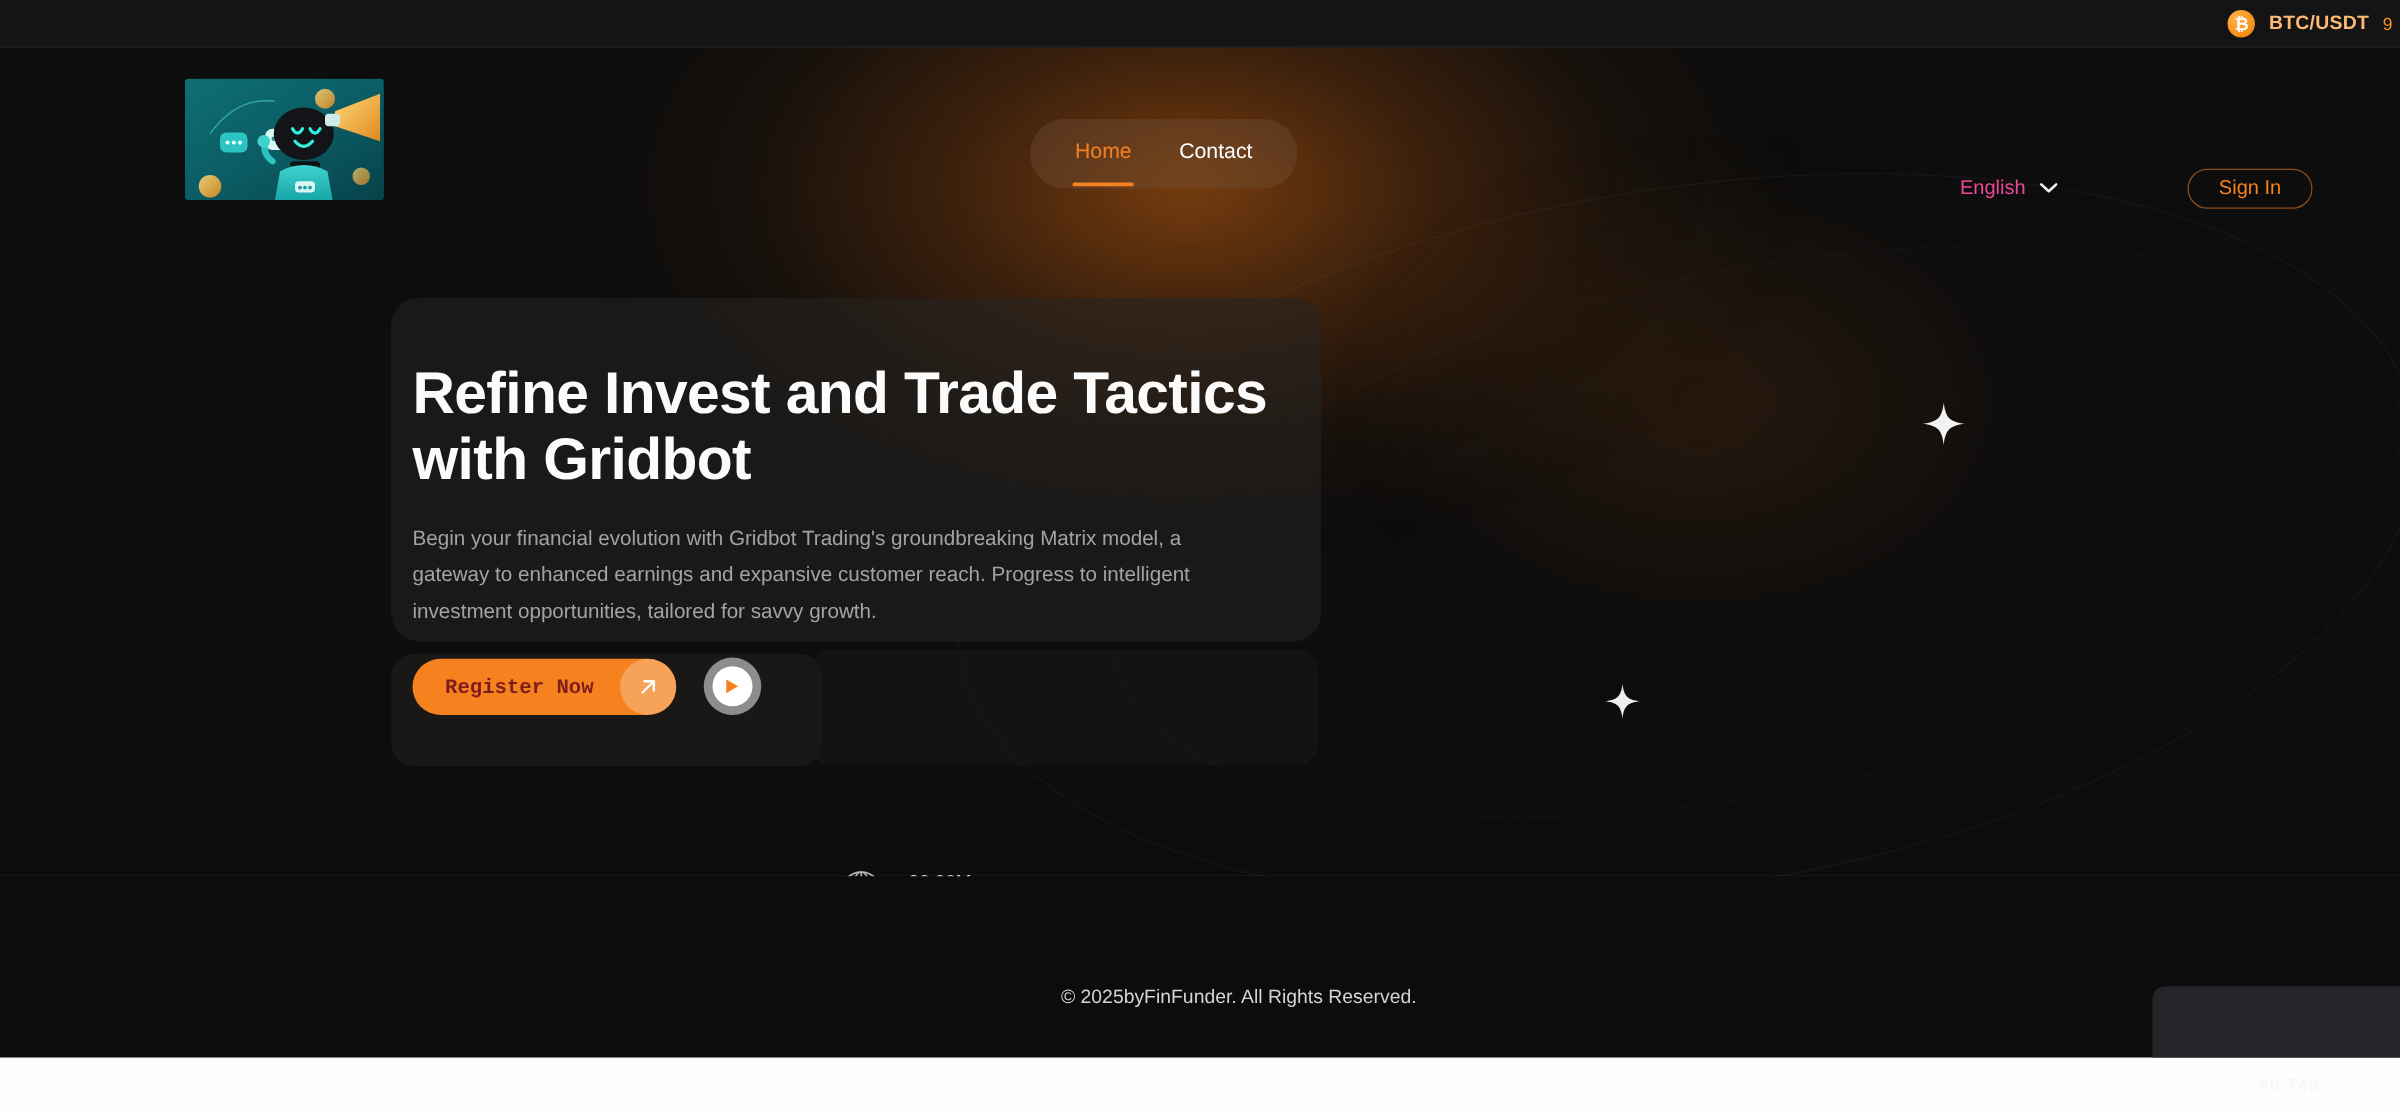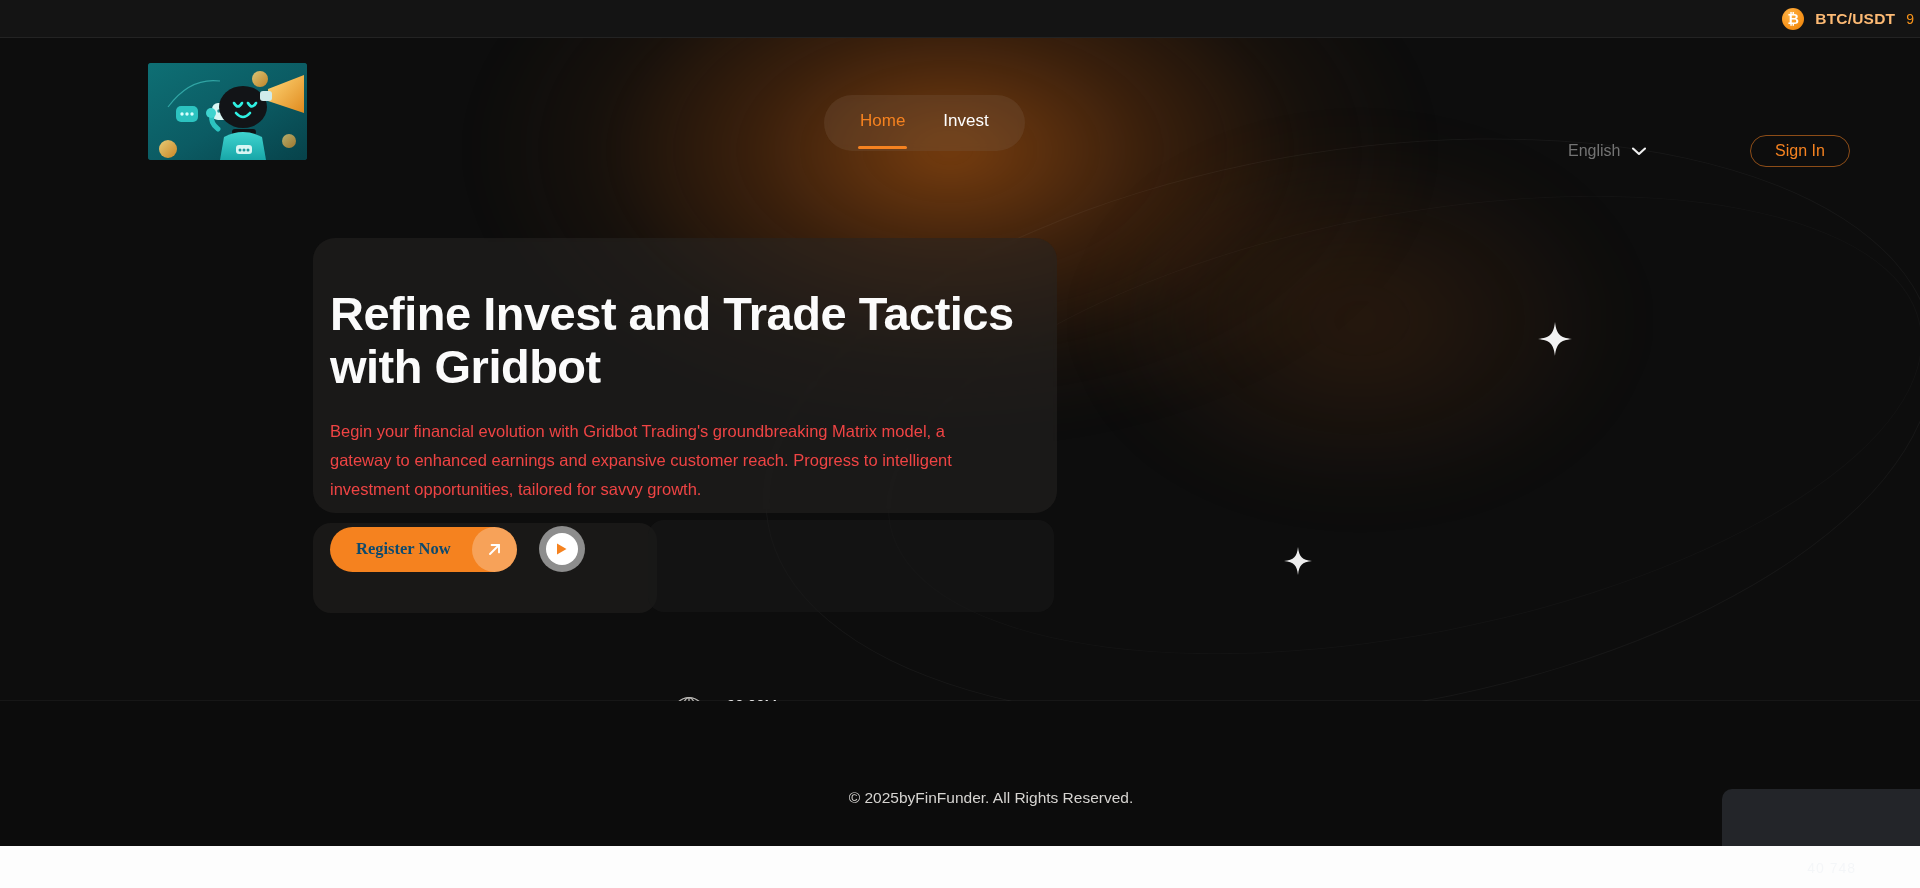--- a/index.html
+++ b/index.html
@@ -89,21 +89,21 @@
   .nav-link.active::after{
     content:""; position:absolute; left:0; right:0; bottom:-8px;
     height:3px; background:#f58220; border-radius:2px;
   }
 
   .lang-select{
     position:absolute; left:1568px; top:104px;
     display:flex; align-items:center; gap:12px;
     cursor:pointer;
   }
-  .lang-label{ font-size:16px; color:#737373; }
+  .lang-label{ font-size:16px; color:#ec4899; }
   .chev{ display:block; }
 
   .signin-btn{
     position:absolute; left:1750px; top:97px;
     width:100px; height:32px;
     border:1px solid rgba(245,130,32,.55);
     border-radius:21px;
     background:transparent;
     color:#f58220; font-size:16px;
     font-family:"Liberation Sans", sans-serif;
@@ -121,37 +121,37 @@
     backdrop-filter:blur(2px);
   }
   .hero-inner{ position:absolute; left:330px; top:80px; width:700px; }
   .hero-title{
     font-size:47px; line-height:1.13; font-weight:bold;
     color:#fbfbfb; letter-spacing:-.5px;
     margin-bottom:24px;
     margin-top:39px;
   }
   .hero-sub{
-    font-size:16.5px; line-height:1.76; color:#ef4444;
+    font-size:16.5px; line-height:1.76; color:#a3a3a3;
     max-width:672px;
   }
 
   .cta-card{
     position:absolute; left:313px; top:355px;
     width:344px; height:90px;
     background:rgba(30,29,28,.72);
     border-radius:18px;
   }
   .cta-row{ position:absolute; left:330px; top:358px; display:flex; align-items:center; gap:22px; }
   .register-btn{
     height:45px; padding:0 66px 0 26px;
     border:none; border-radius:23px;
-    background:#f5821f; color:#0c4a6e;
+    background:#f5821f; color:#7f1d1d;
     font-size:16.5px; font-weight:bold;
-    font-family:Liberation Serif, serif;
+    font-family:Liberation Mono, monospace;
     position:relative; cursor:pointer; white-space:nowrap;
   }
   .register-btn .arrow-badge{
     position:absolute; right:0; top:0;
     width:45px; height:45px; border-radius:50%;
     background:rgba(255,255,255,.26);
     display:flex; align-items:center; justify-content:center;
   }
   .play-btn{
     width:46px; height:46px; border-radius:50%;
@@ -282,21 +282,21 @@
       <circle cx="92" cy="87" r="1.5" fill="#1d9a9d"></circle>
         <circle cx="96" cy="87" r="1.5" fill="#1d9a9d"></circle>
         <circle cx="100" cy="87" r="1.5" fill="#1d9a9d"></circle>
       <path d="M70 66 q-8 -6 -6 -14" stroke="#2cc3c0" stroke-width="5" fill="none" stroke-linecap="round"></path>
       <circle cx="63" cy="50" r="5" fill="#3fd4cf"></circle>
     </svg>
   </a>
 
   <nav class="nav-pill">
     <span class="nav-link active">Home</span>
-    <span class="nav-link">Invest</span>
+    <span class="nav-link">Contact</span>
   </nav>
 
   <div class="lang-select">
     <span class="lang-label">English</span>
     <span class="chev">
       <svg width="14" height="9" viewBox="0 0 14 9" aria-hidden="true">
         <path d="M1 1.5 L7 7 L13 1.5" stroke="#f0f0f0" stroke-width="2.1" fill="none" stroke-linecap="round" stroke-linejoin="round"></path>
       </svg>
     </span>
   </div>

